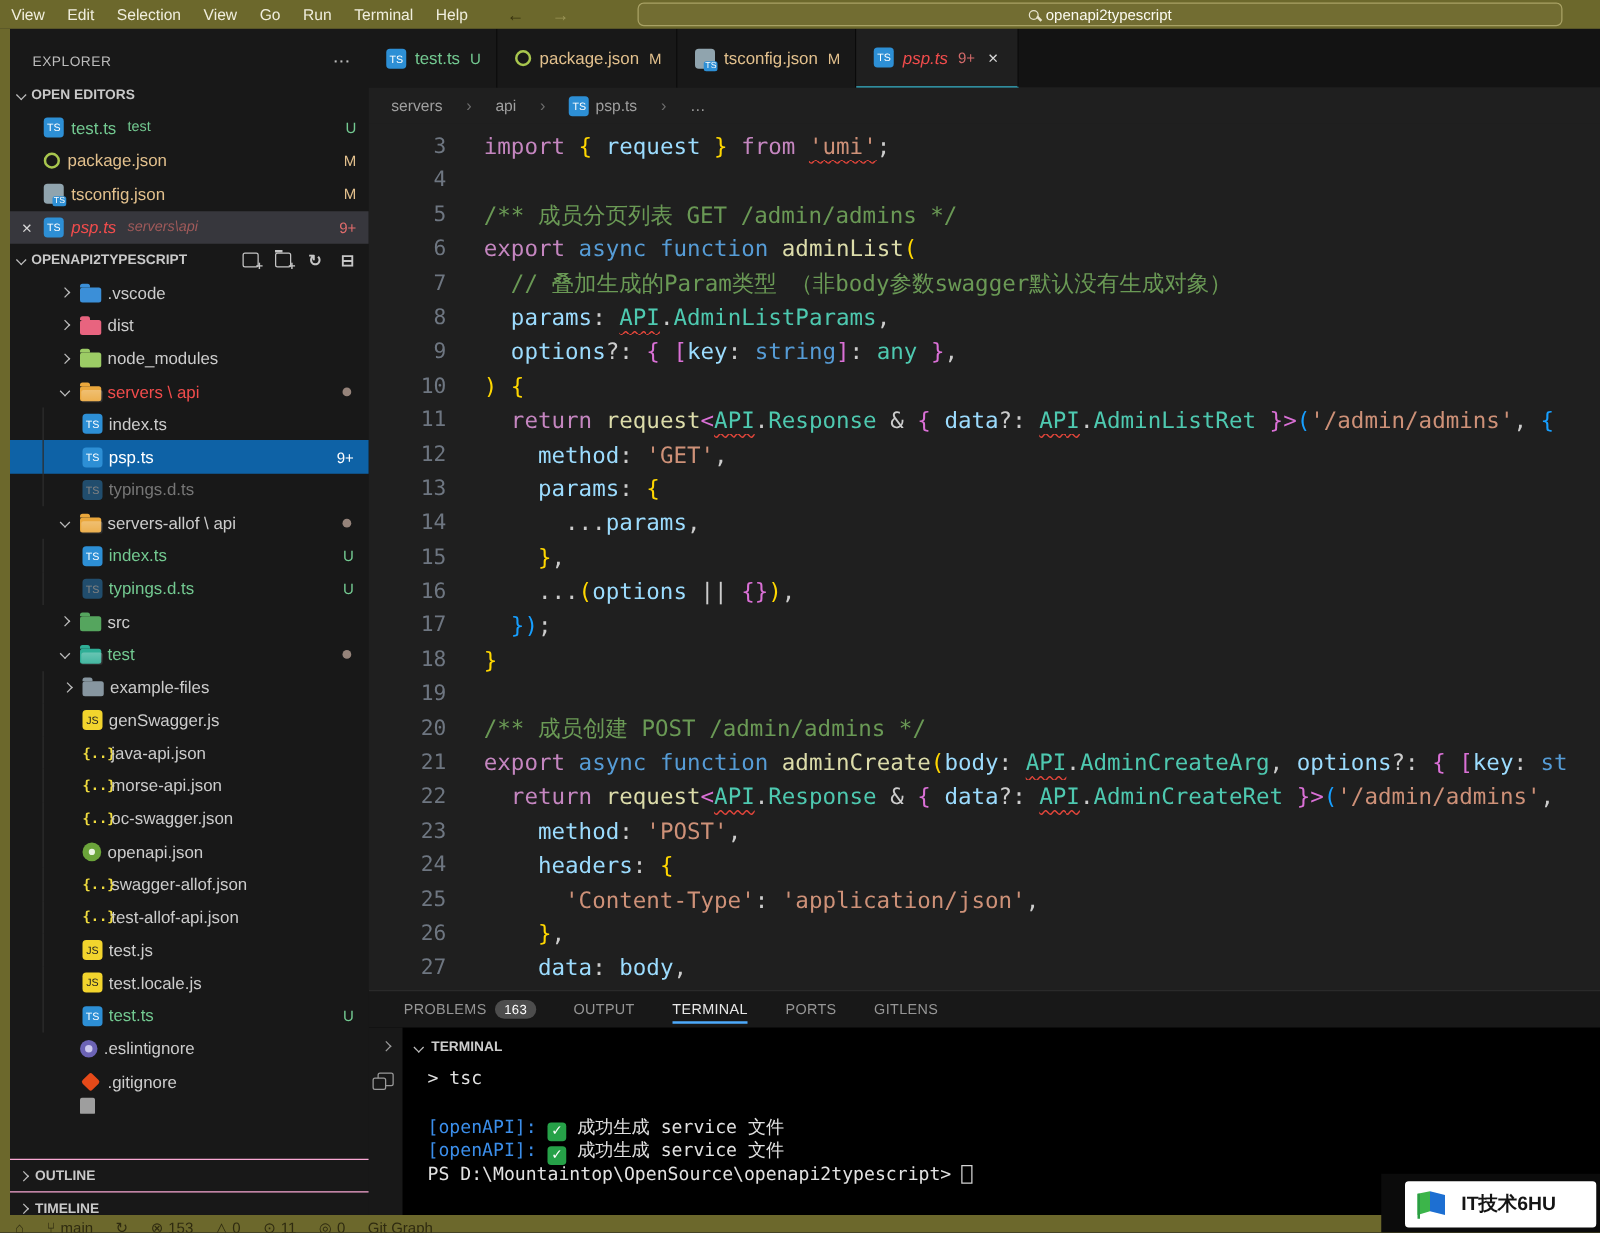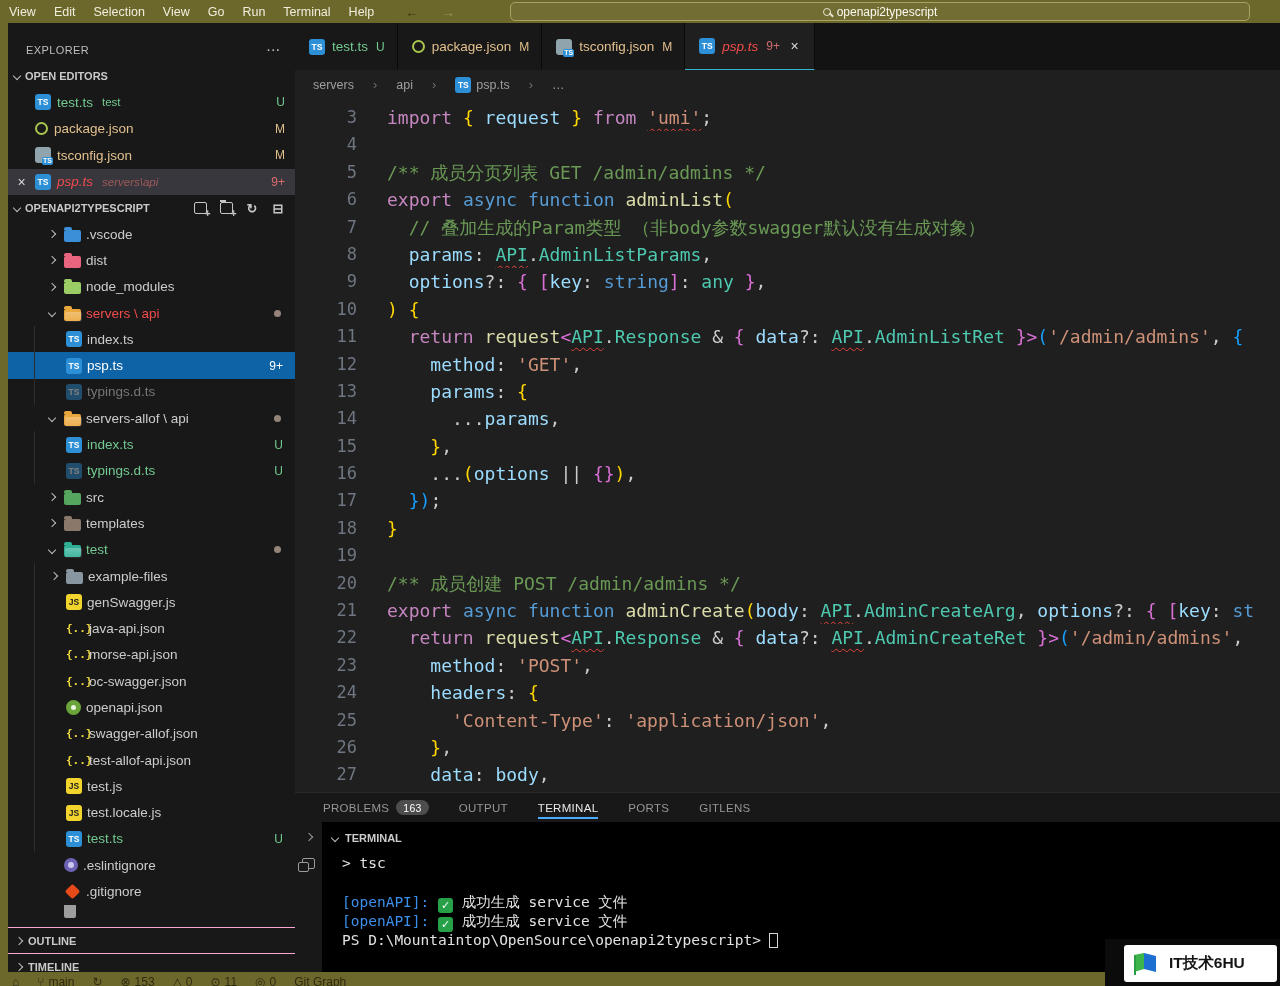--- a/index.html
+++ b/index.html
@@ -47,21 +47,21 @@
   .tr-row.sel .trl,.tr-row.sel .tr-badge{color:#fff}
   .tr-row.part{height:13px;overflow:hidden}
   .trl.red{color:#f14c4c}.trl.green{color:#73c991}.trl.dim{color:#767676}
   .tr-badge{margin-left:auto;margin-right:12px;font-size:12px}
   .tr-badge.green{color:#73c991}
   .dotic{width:7px;height:7px;border-radius:50%;background:#95837a;margin-left:auto;margin-right:14px;flex:none}
   .sb-bottom{position:absolute;left:0;right:0}
   .sec-foot{height:26px;display:flex;align-items:center;gap:6px;border-top:1px solid #f9a8d4;font-size:11px;font-weight:bold;color:#c9c9c9;padding-left:8px}
 
   
-  .fic{width:16px;height:16px;border-radius:3px;color:#fff;font-size:8.5px;font-weight:bold;display:inline-flex;align-items:center;justify-content:center;flex:none;font-family:"Liberation Sans",sans-serif}
+  .fic{width:16px;height:16px;border-radius:3px;color:#fff;font-size:8.5px;font-weight:normal;display:inline-flex;align-items:center;justify-content:center;flex:none;font-family:"Liberation Sans",sans-serif}
   .ic-ts{background:#2d8fd5}
   .ic-ts.dim{opacity:.45}
   .ic-js{background:#f2d42d;color:#222}
   .ic-tscfg{background:#90a4ae;position:relative;color:#90a4ae}
   .ic-tscfg i{position:absolute;right:-2px;bottom:-2px;background:#2d8fd5;color:#fff;font-size:7px;font-style:normal;padding:0 1px;border-radius:2px;line-height:8px}
   .npmic{width:13px;height:13px;border:2px solid #a8c64e;border-radius:50%;display:inline-block;flex:none}
   .jsonic{color:#f1dd3f;font-family:"DejaVu Sans Mono",monospace;font-size:11px;font-weight:bold;flex:none;width:18px;text-align:center}
   .oaic{width:15px;height:15px;background:#6ba43a;border-radius:50%;position:relative;display:inline-block;flex:none}
   .oaic::after{content:"";position:absolute;left:5px;top:5px;width:5px;height:5px;background:#eaf4e2;border-radius:50%}
   .eslic{width:14px;height:14px;background:#6c63b5;border-radius:50%;position:relative;display:inline-block;flex:none}
@@ -257,27 +257,20 @@
         <span class="fic ic-ts dim">TS</span>
         <span class="trl green">typings.d.ts</span>
         <span class="tr-badge green">U</span>
       </div>
       <div class="tr-row lvl0">
         <span class="cvbox">
           <span class="cv r"></span>
         </span>
         <span class="fold" style="--fc:#55a55e"></span>
         <span class="trl ">src</span>
-      </div>
-      <div class="tr-row lvl0">
-        <span class="cvbox">
-          <span class="cv r"></span>
-        </span>
-        <span class="fold" style="--fc:#8a796b"></span>
-        <span class="trl ">templates</span>
       </div>
       <div class="tr-row lvl0">
         <span class="cvbox">
           <span class="cv d"></span>
         </span>
         <span class="fold open" style="--fc:#2fae96"></span>
         <span class="trl green">test</span>
         <span class="dotic"></span>
       </div>
       <div class="tr-row lvl1">

